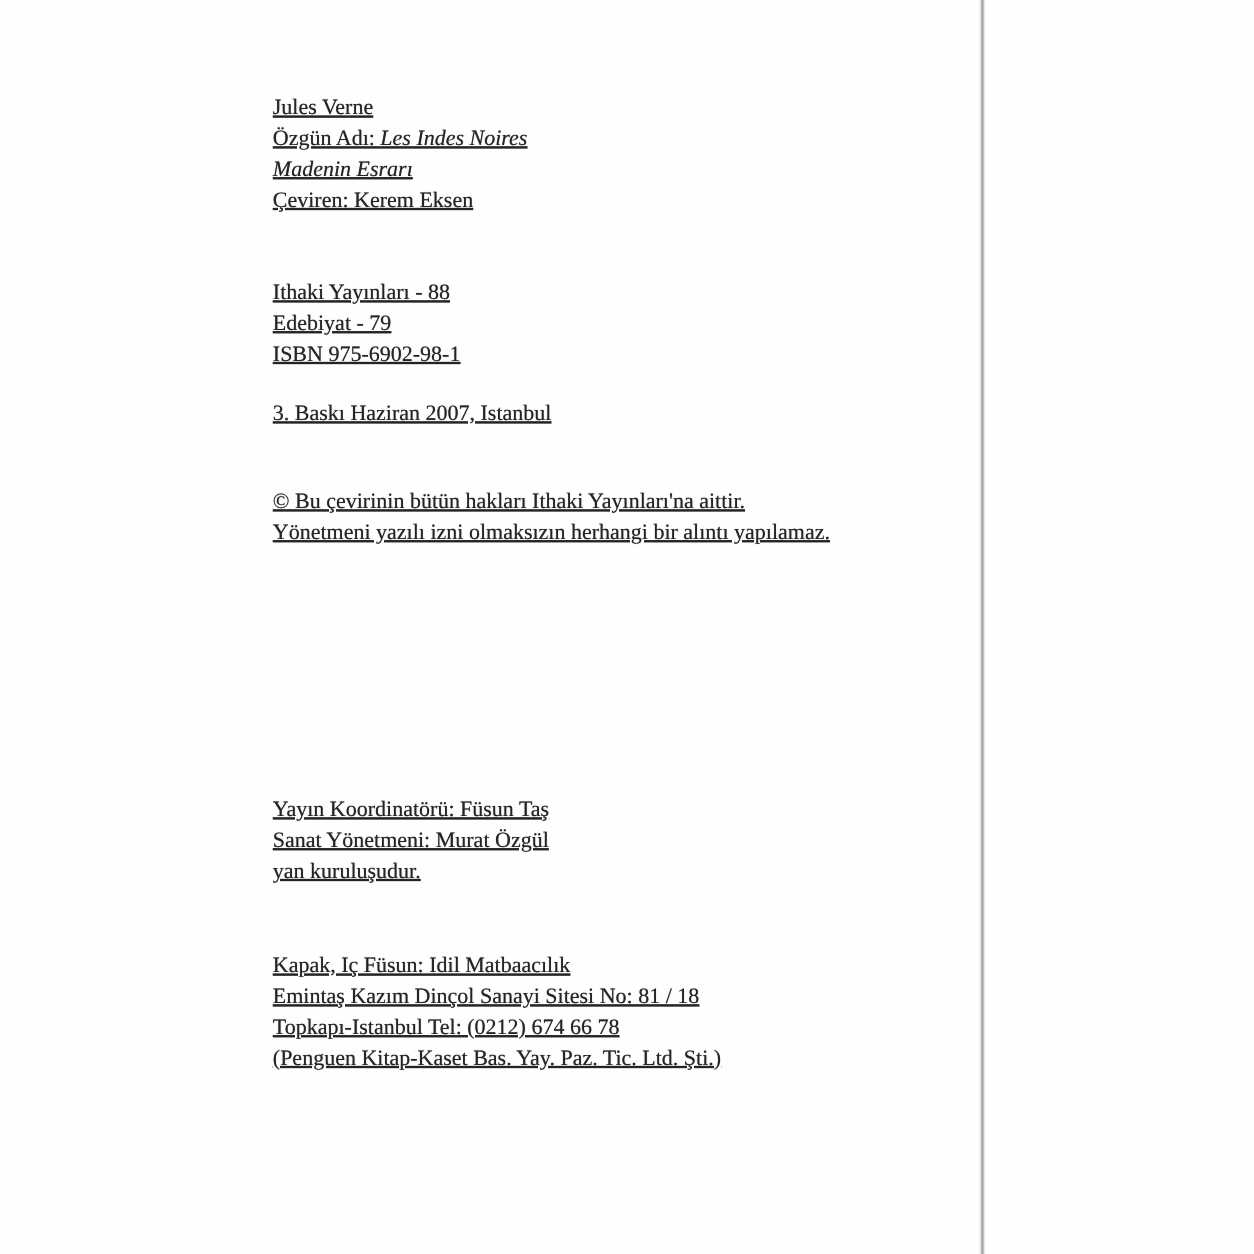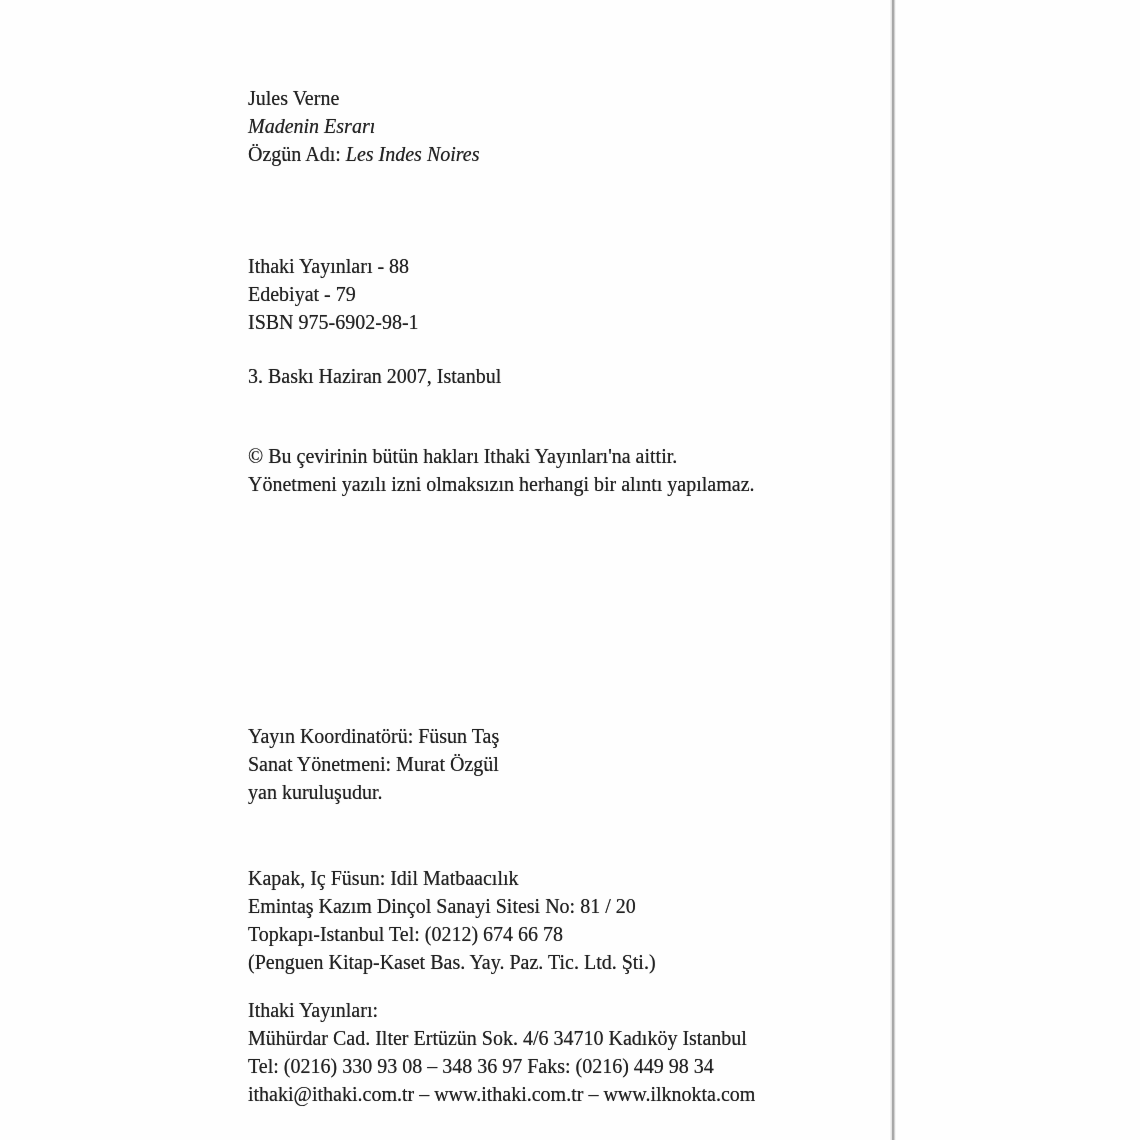--- a/index.html
+++ b/index.html
@@ -32,42 +32,43 @@
       #9b9b9b 45%,
       #ababab 60%,
       #ededed 85%,
       rgba(255,255,255,0));
   }
   .block {
     position: absolute;
     left: 248px;
     white-space: nowrap;
   }
-  .line { display: block; }
+  .line { display: block; text-decoration: underline; }
   .italic { font-style: italic; }
   .justified { word-spacing: 3.5px; }
   .b1 { top: 84px; }
   .b2 { top: 252px; }
   .b3 { top: 362px; text-align: right; }
   .b4 { top: 442px; }
   .b5 { top: 722px; }
   .b6 { top: 864px; }
   .b7 { top: 996px; }
 </style>
 </head>
 <body>
 
 <div class="page">
 
   <div class="scan-line"></div>
 
   <div class="block b1">
     <span class="line">Jules Verne</span>
+    <span class="line"><span>Özgün Adı: </span><span class="italic">Les Indes Noires</span></span>
     <span class="line italic">Madenin Esrarı</span>
-    <span class="line"><span>Özgün Adı: </span><span class="italic">Les Indes Noires</span></span>
+    <span class="line">Çeviren: Kerem Eksen</span>
   </div>
 
   <div class="block b2">
     <span class="line">Ithaki Yayınları - 88</span>
     <span class="line">Edebiyat - 79</span>
     <span class="line">ISBN 975-6902-98-1</span>
   </div>
 
   <div class="block b3">
     <span class="line">3. Baskı Haziran 2007, Istanbul</span>
@@ -79,25 +80,19 @@
   </div>
 
   <div class="block b5">
     <span class="line">Yayın Koordinatörü: Füsun Taş</span>
     <span class="line">Sanat Yönetmeni: Murat Özgül</span>
     <span class="line">yan kuruluşudur.</span>
   </div>
 
   <div class="block b6">
     <span class="line">Kapak, Iç Füsun: Idil Matbaacılık</span>
-    <span class="line">Emintaş Kazım Dinçol Sanayi Sitesi No: 81 / 20</span>
+    <span class="line">Emintaş Kazım Dinçol Sanayi Sitesi No: 81 / 18</span>
     <span class="line">Topkapı-Istanbul Tel: (0212) 674 66 78</span>
     <span class="line">(Penguen Kitap-Kaset Bas. Yay. Paz. Tic. Ltd. Şti.)</span>
   </div>
 
-  <div class="block b7">
-    <span class="line">Ithaki Yayınları:</span>
-    <span class="line">Mühürdar Cad. Ilter Ertüzün Sok. 4/6 34710 Kadıköy Istanbul</span>
-    <span class="line">Tel: (0216) 330 93 08 – 348 36 97 Faks: (0216) 449 98 34</span>
-    <span class="line">ithaki@ithaki.com.tr – www.ithaki.com.tr – www.ilknokta.com</span>
-  </div>
 
 </div>
 
 </body></html>

